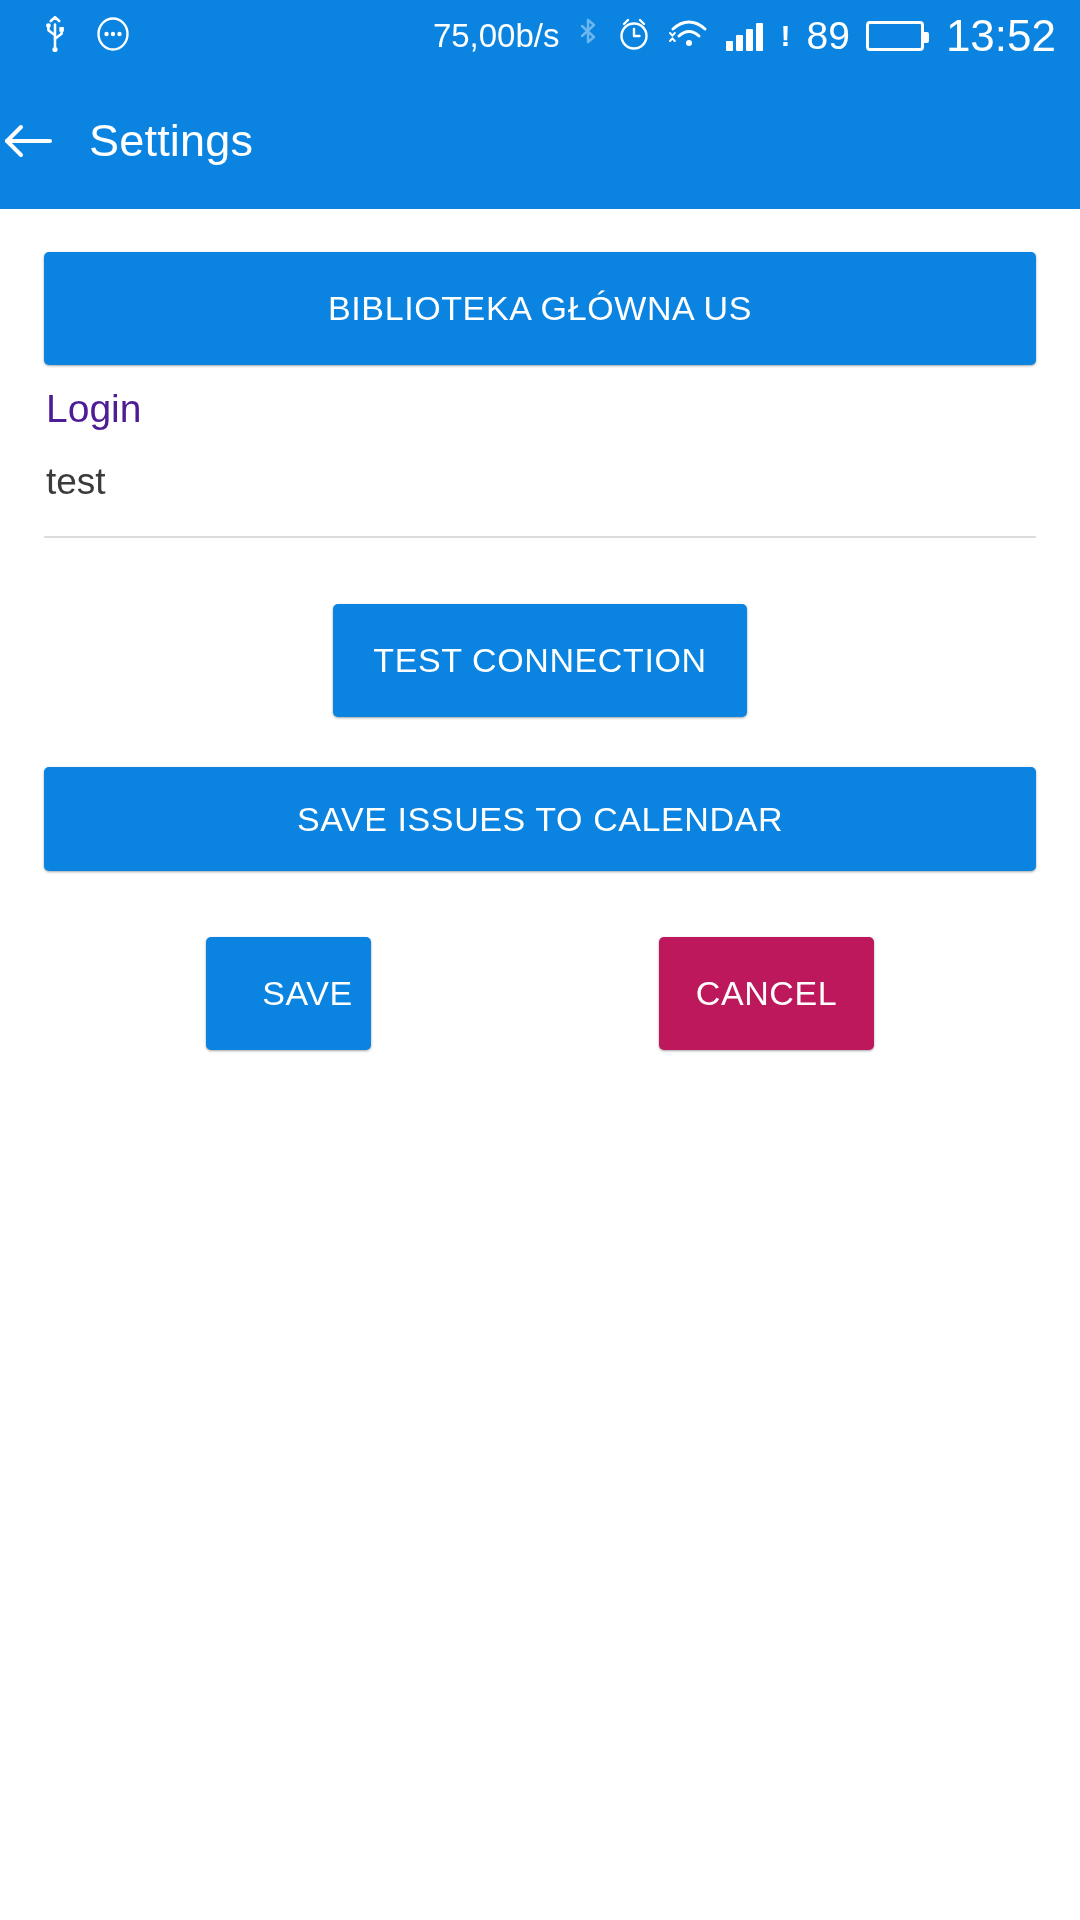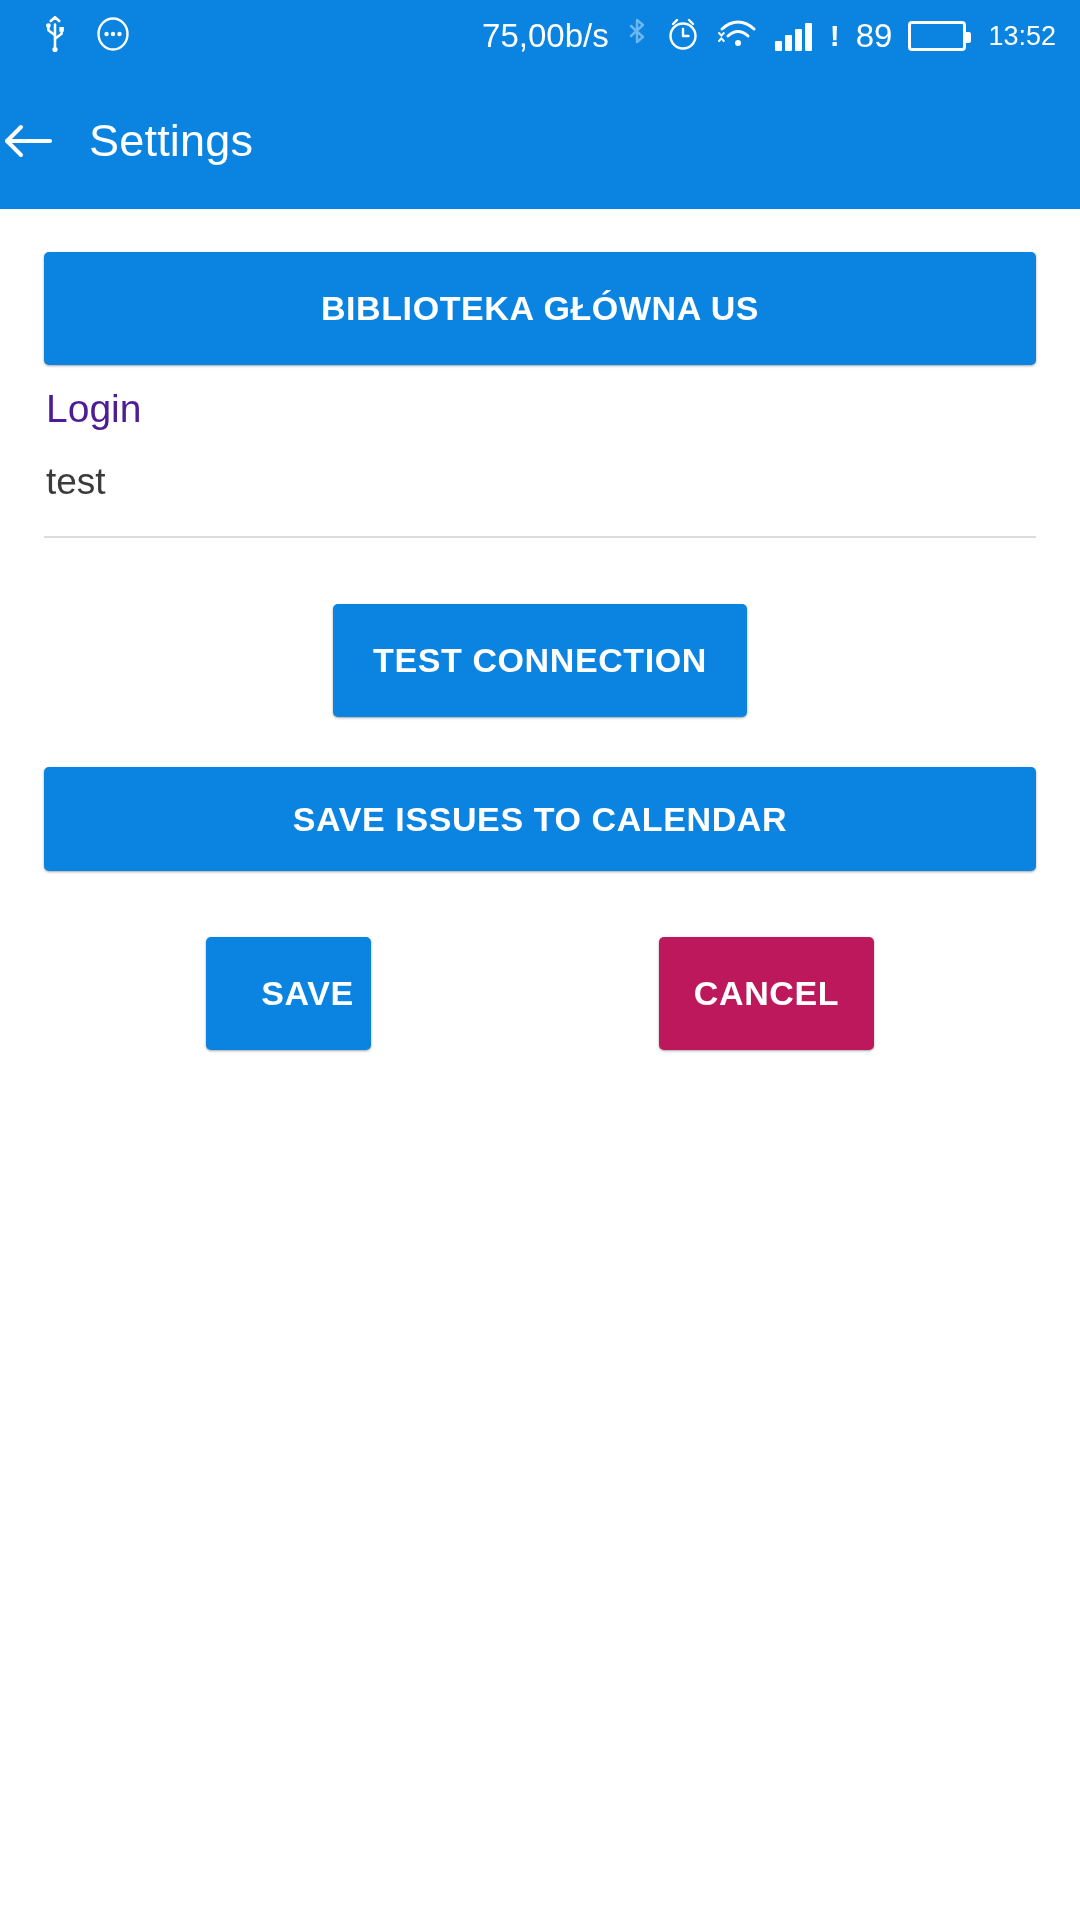--- a/index.html
+++ b/index.html
@@ -43,25 +43,25 @@
     align-items: center;
     gap: 16px;
   }
   .net-speed {
     font-size: 33px;
     letter-spacing: 0px;
     color: #ffffff;
     white-space: nowrap;
   }
   .batt-pct {
-    font-size: 33px;
+    font-size: 39px;
     color: #ffffff;
   }
   .clock {
-    font-size: 27px;
+    font-size: 44px;
     color: #ffffff;
     margin-left: 6px;
     white-space: nowrap;
   }
   .ic { display: block; }
   .bt-icon { opacity: 0.55; }
 
   
   .battery {
     width: 58px;
@@ -150,21 +150,20 @@
     border: none;
     outline: none;
     color: #ffffff;
     background: #0a84e0;
     border-radius: 5px;
     font-family: "Liberation Sans", sans-serif;
     font-size: 34px;
     letter-spacing: 0.6px;
     cursor: pointer;
     box-shadow: 0 1px 3px rgba(0,0,0,0.22), 0 1px 2px rgba(0,0,0,0.16);
-    font-weight: bold;
   }
   .btn-danger { background: #be185d; }
 
   .btn-library {
     display: block;
     width: 100%;
     height: 113px;
     margin-top: 43px;
   }
 

